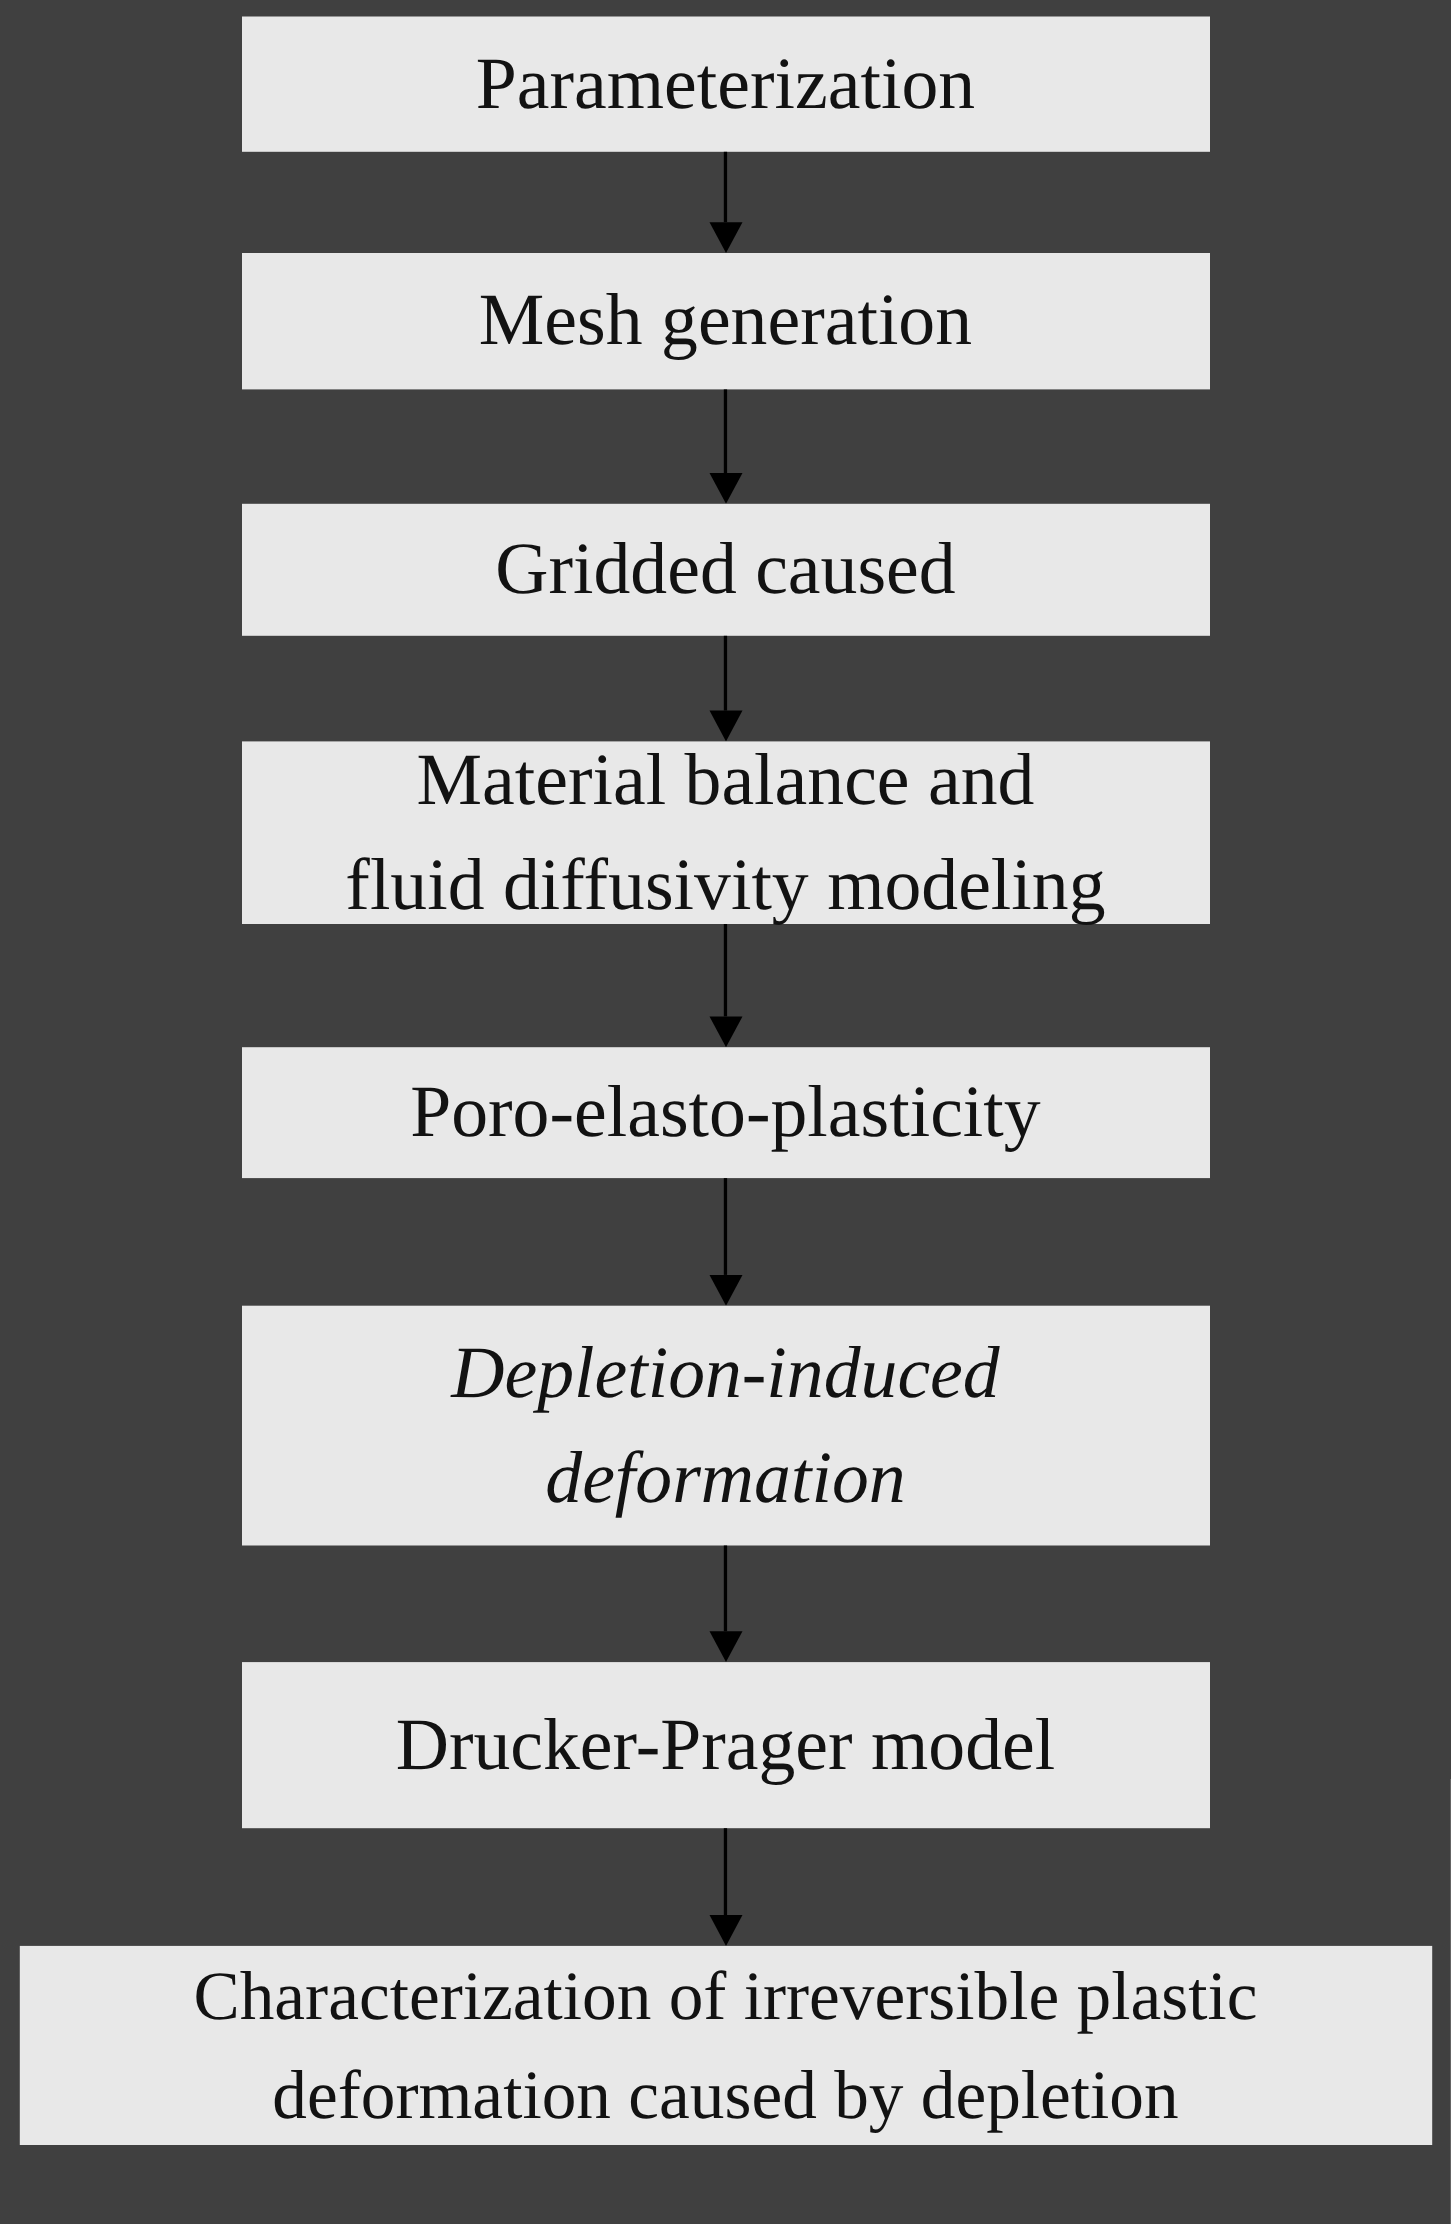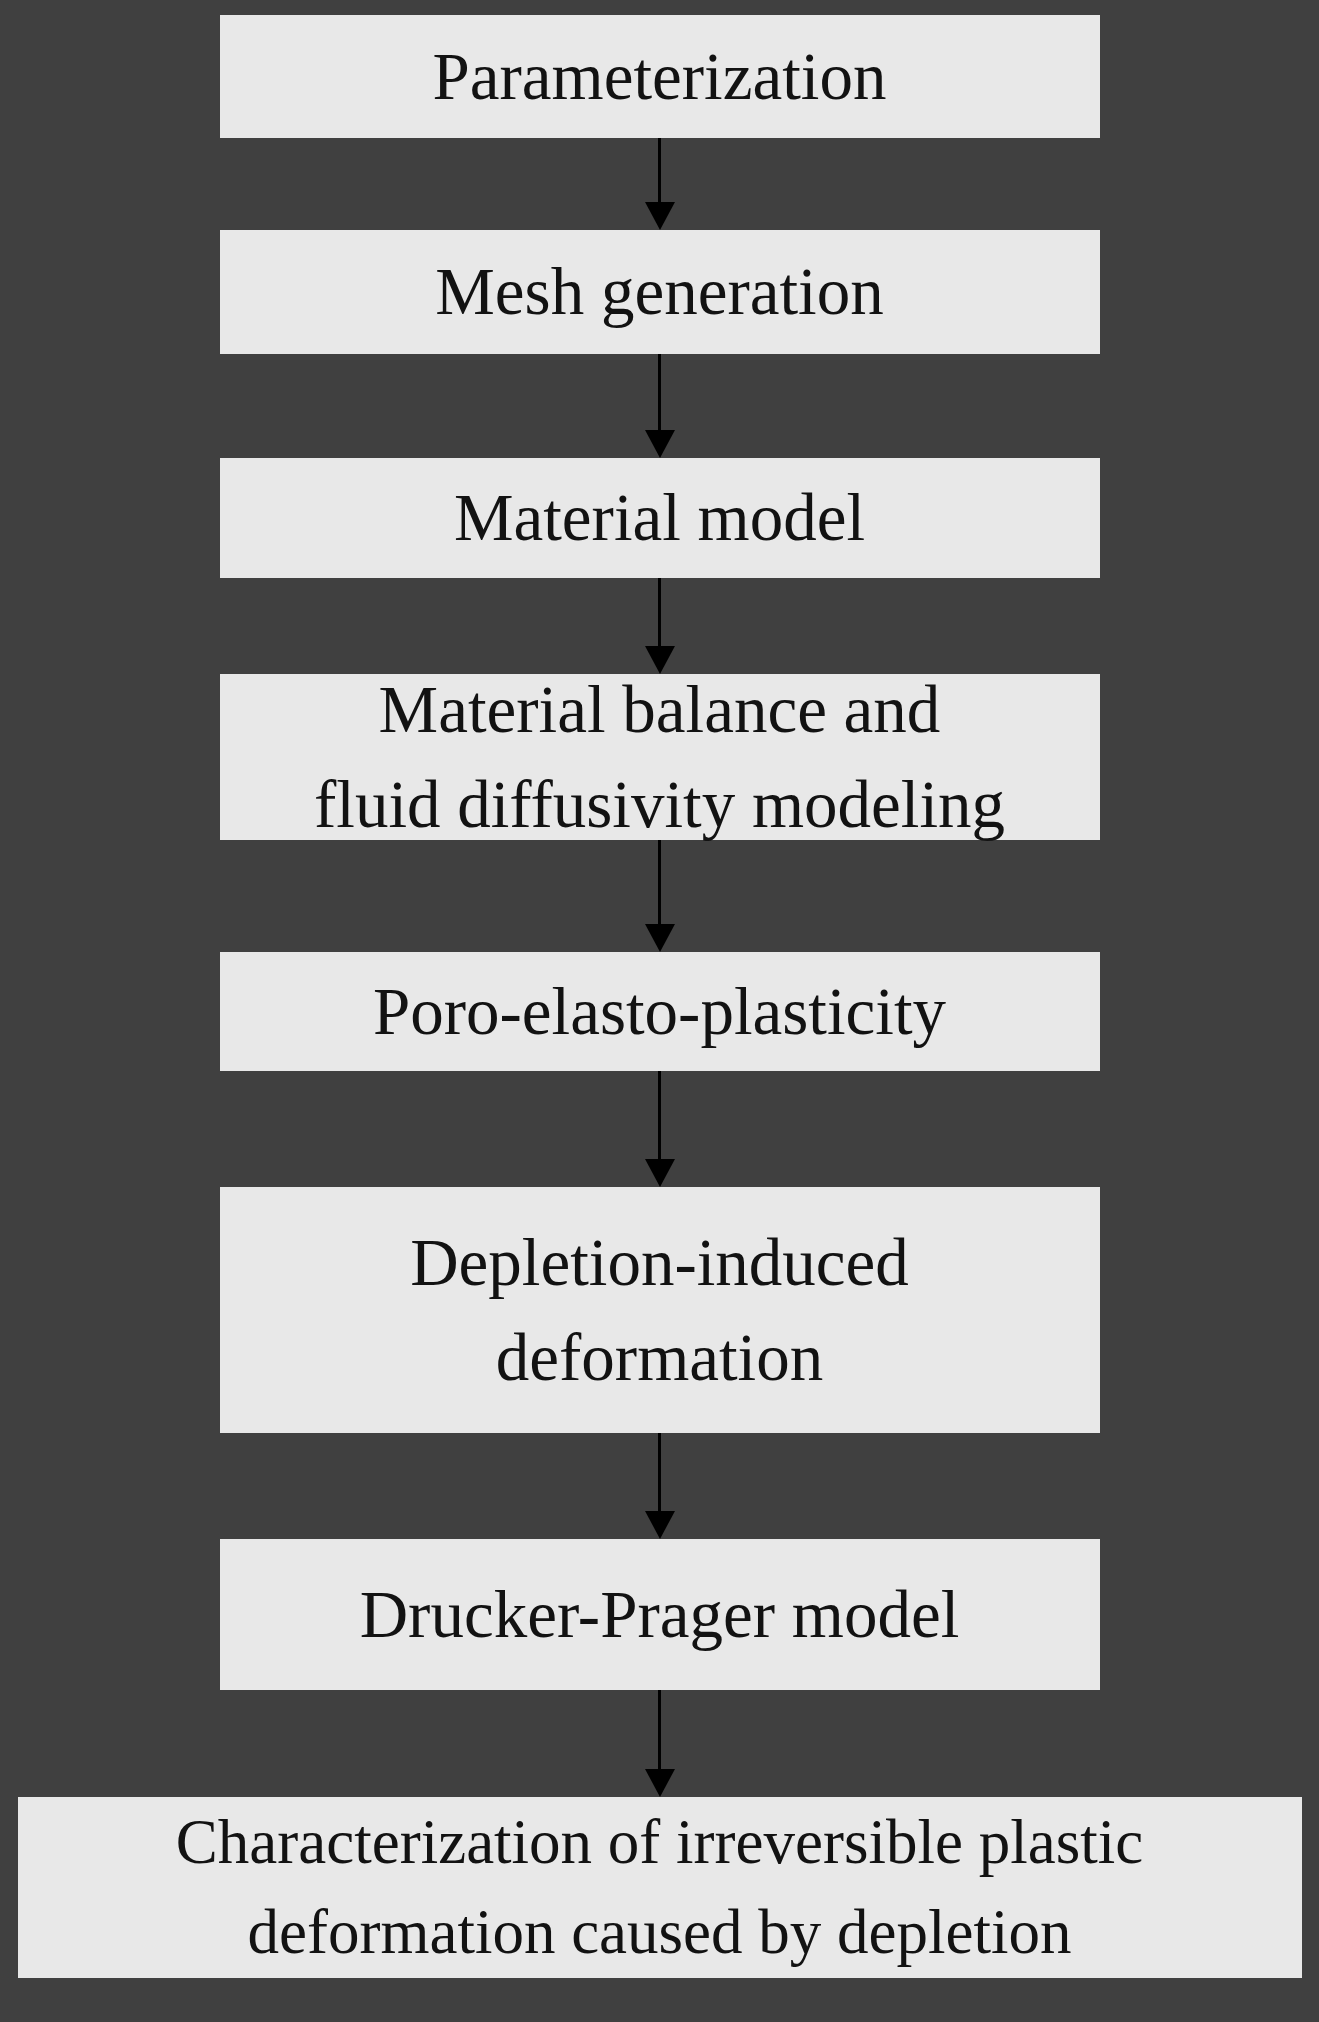--- a/index.html
+++ b/index.html
@@ -32,21 +32,21 @@
     font-size: 67px;
     line-height: 1.42;
     color: #121212;
     letter-spacing: 0px;
   }
   .b1 { height: 123px; }
   .b2 { height: 124px; }
   .b3 { height: 120px; }
   .b4 { height: 166px; }
   .b5 { height: 119px; }
-  .b6 { height: 246px; }
+  .b6 { height: 218px; font-style: italic; }
   .b7 { height: 151px; }
   .b8 { height: 181px; width: 1284px; font-size: 63px; line-height: 1.42; }
 
   .arrow {
     display: flex;
     flex-direction: column;
     align-items: center;
     width: 40px;
   }
   .a1 { height: 92px; }
@@ -82,21 +82,21 @@
       <div class="head"></div>
     </div>
 
     <div class="box b2">Mesh generation</div>
 
     <div class="arrow a2">
       <div class="stem"></div>
       <div class="head"></div>
     </div>
 
-    <div class="box b3">Material model</div>
+    <div class="box b3">Gridded caused</div>
 
     <div class="arrow a3">
       <div class="stem"></div>
       <div class="head"></div>
     </div>
 
     <div class="box b4">Material balance and
 fluid diffusivity modeling</div>
 
     <div class="arrow a4">

